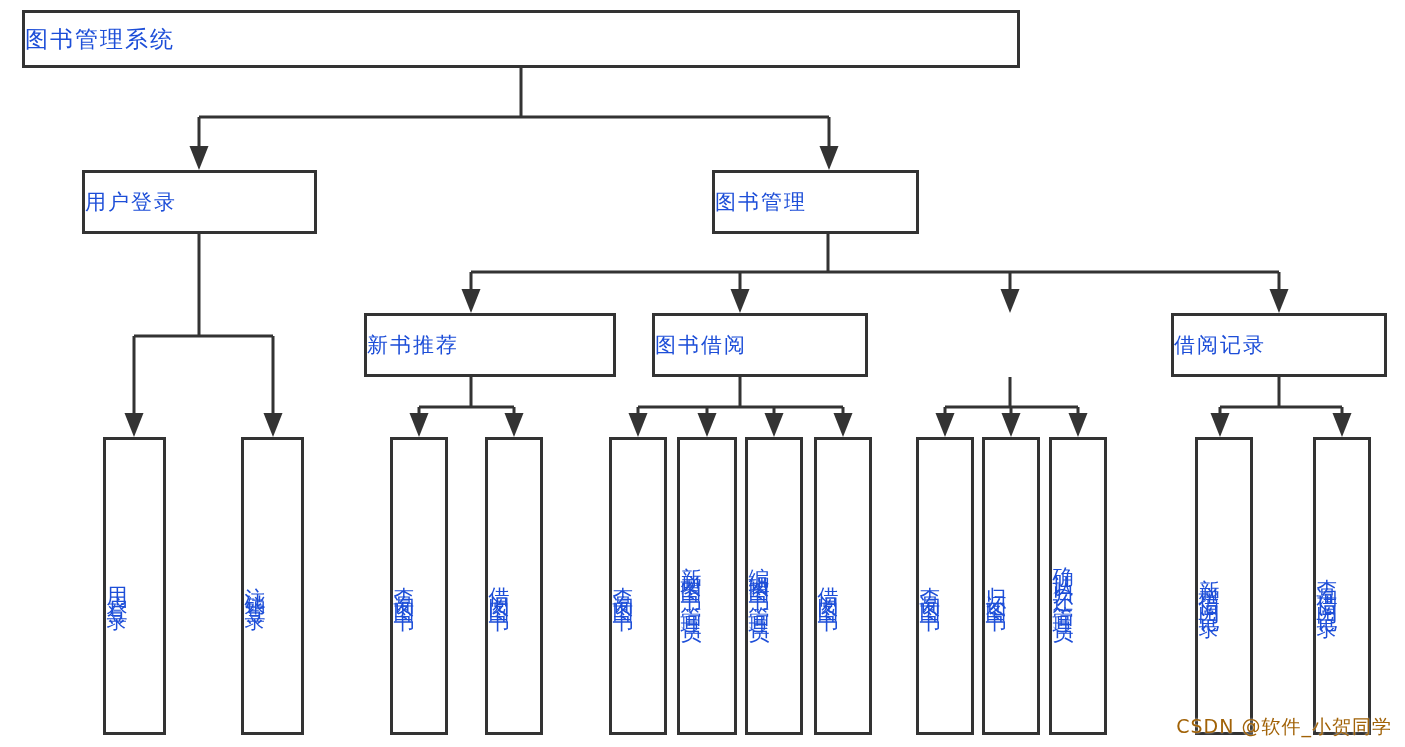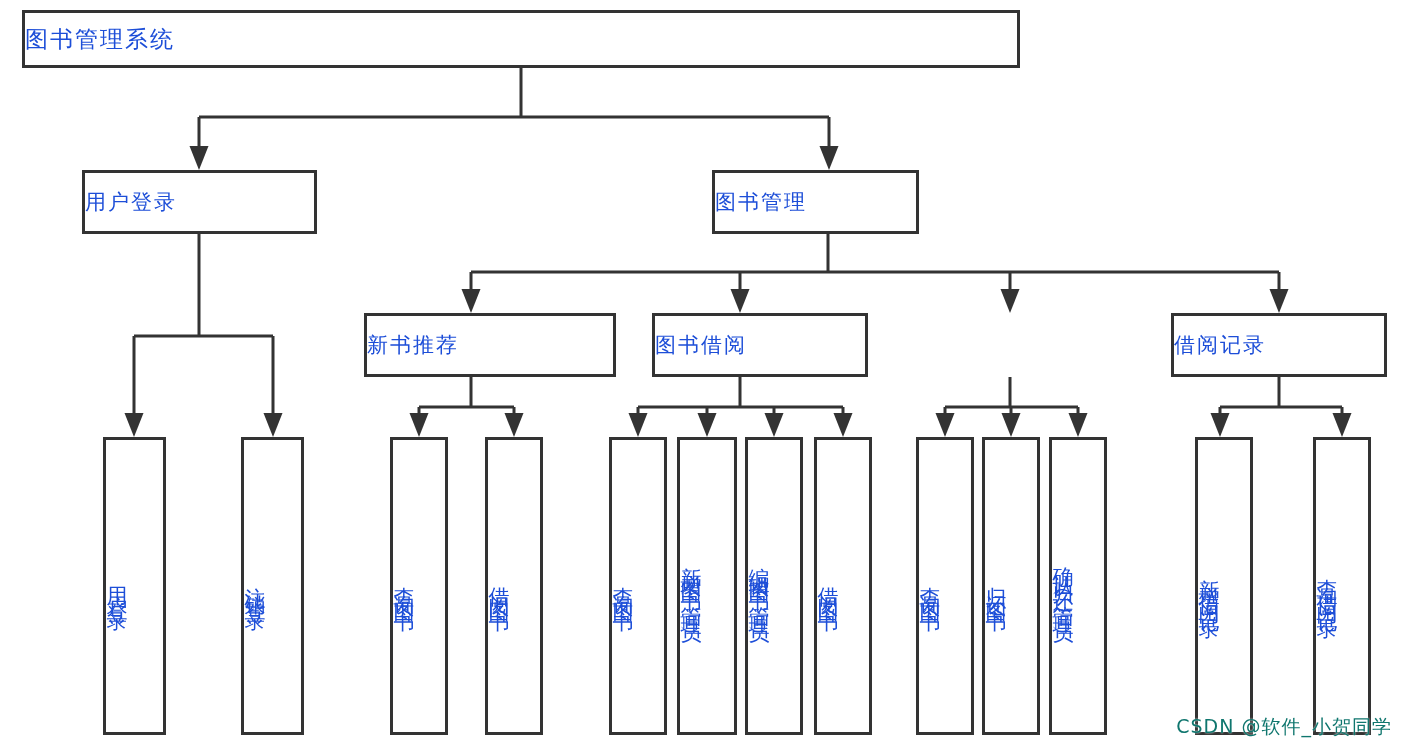--- a/index.html
+++ b/index.html
@@ -31,21 +31,21 @@
     letter-spacing:8px;
     line-height:1;
   }
   .watermark{
     position:absolute;
     right:13px;
     top:714px;
     z-index:2;
     font-size:19px;
     letter-spacing:1px;
-    color:#0f766e;
+    color:#a16207;
     text-shadow:0 0 2px #ffffff;
     white-space:nowrap;
   }
 </style>
 </head>
 <body>
 
 <div class="canvas">
 
   <svg class="connectors" width="1405" height="747" viewBox="0 0 1405 747">

